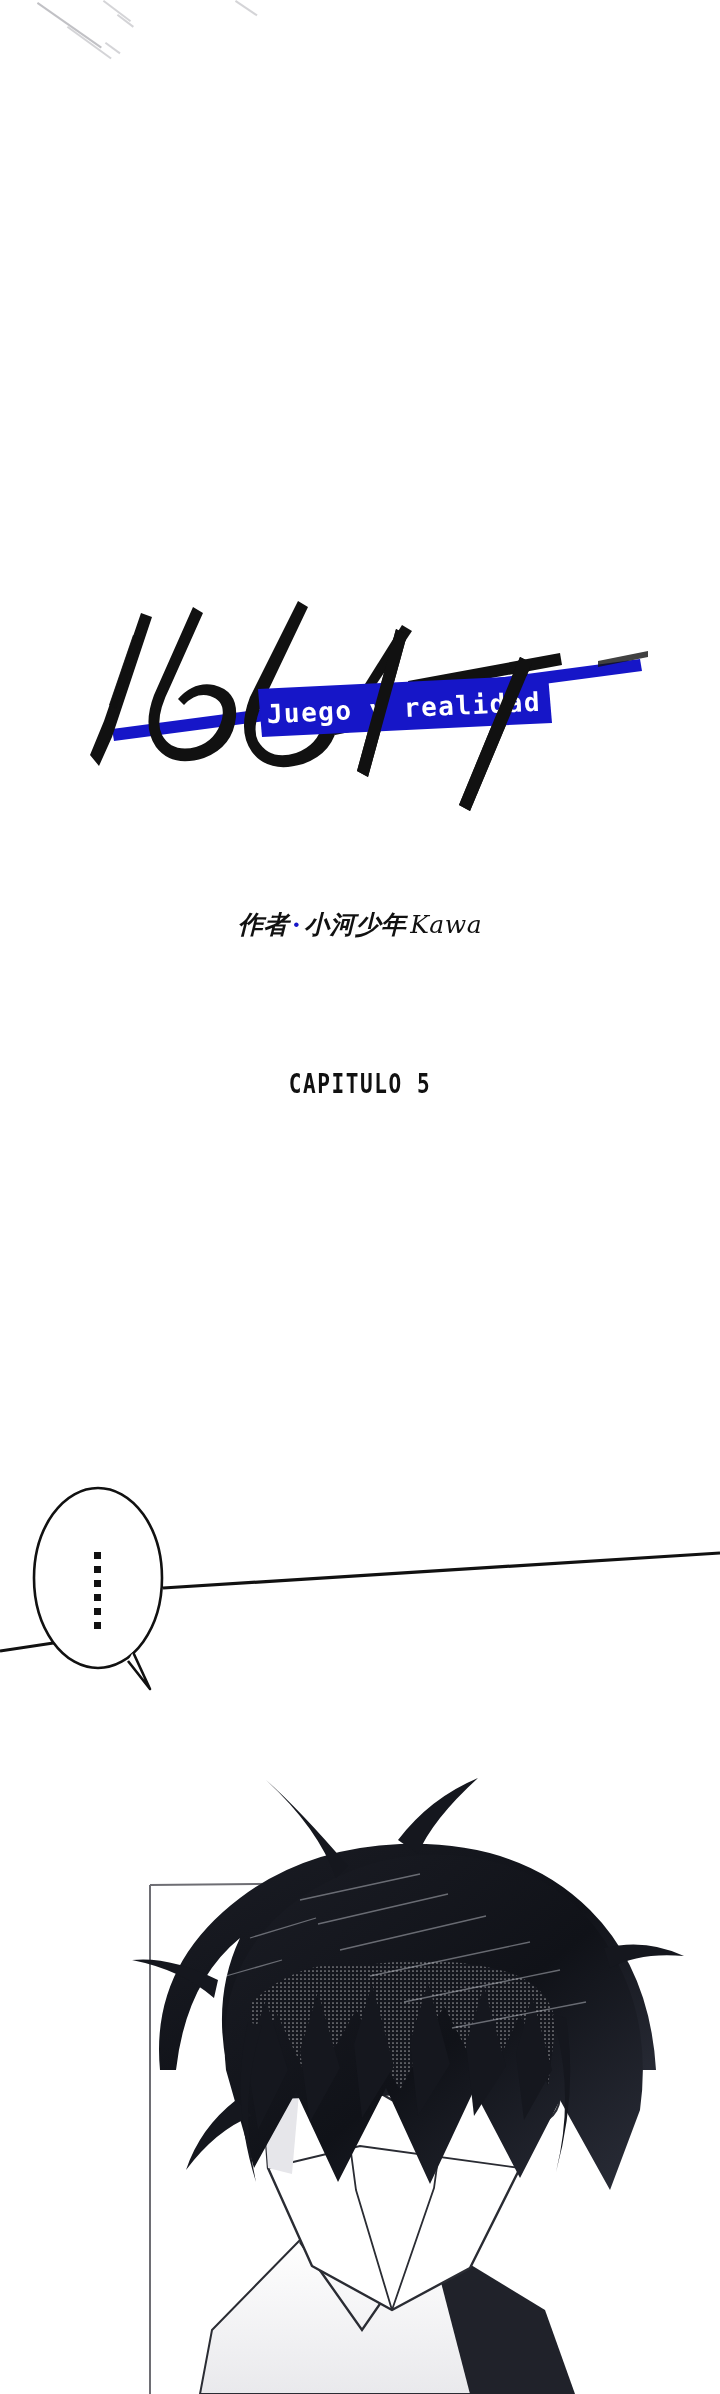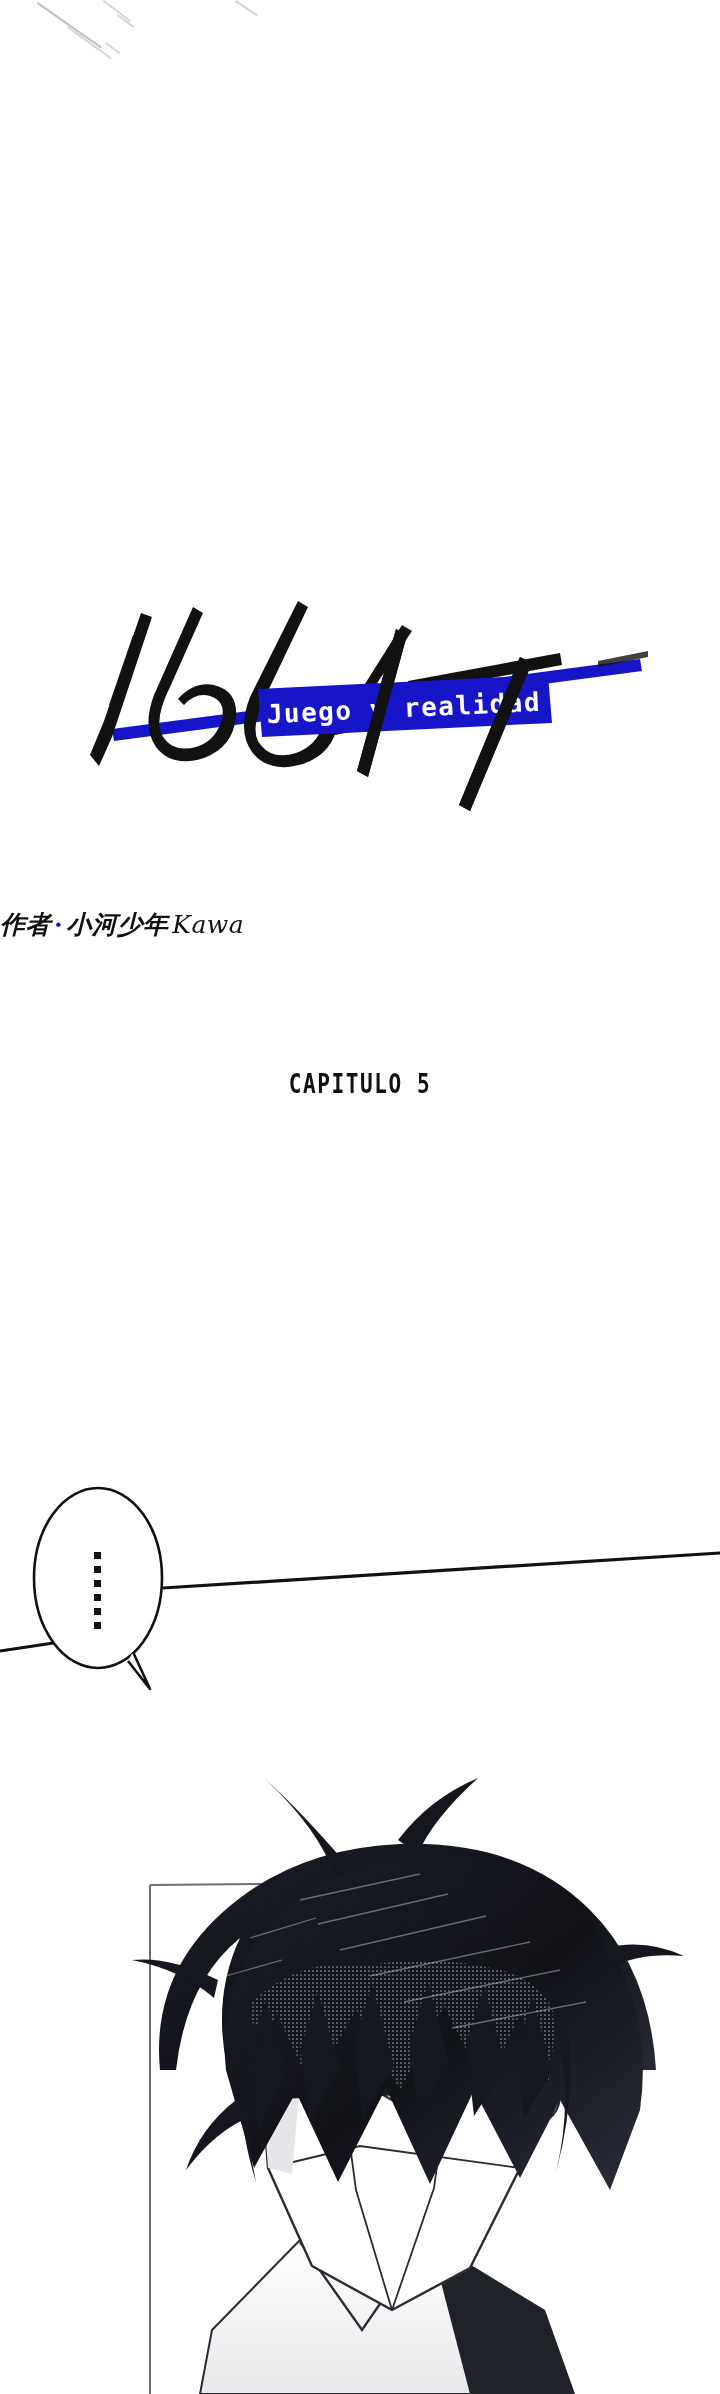--- a/index.html
+++ b/index.html
@@ -36,21 +36,21 @@
     height: 240px;
   }
   #logo-svg { display: block; }
 
   
   #author-line {
     position: absolute;
     left: 0;
     top: 908px;
     width: 720px;
-    text-align: left;
+    text-align: center;
     font-family: "DejaVu Serif", serif;
     font-style: italic;
     font-weight: 700;
     font-size: 25px;
     letter-spacing: .5px;
     color: #111111;
     white-space: nowrap;
   }
   #author-line .sep {
     color: #1616c8;

